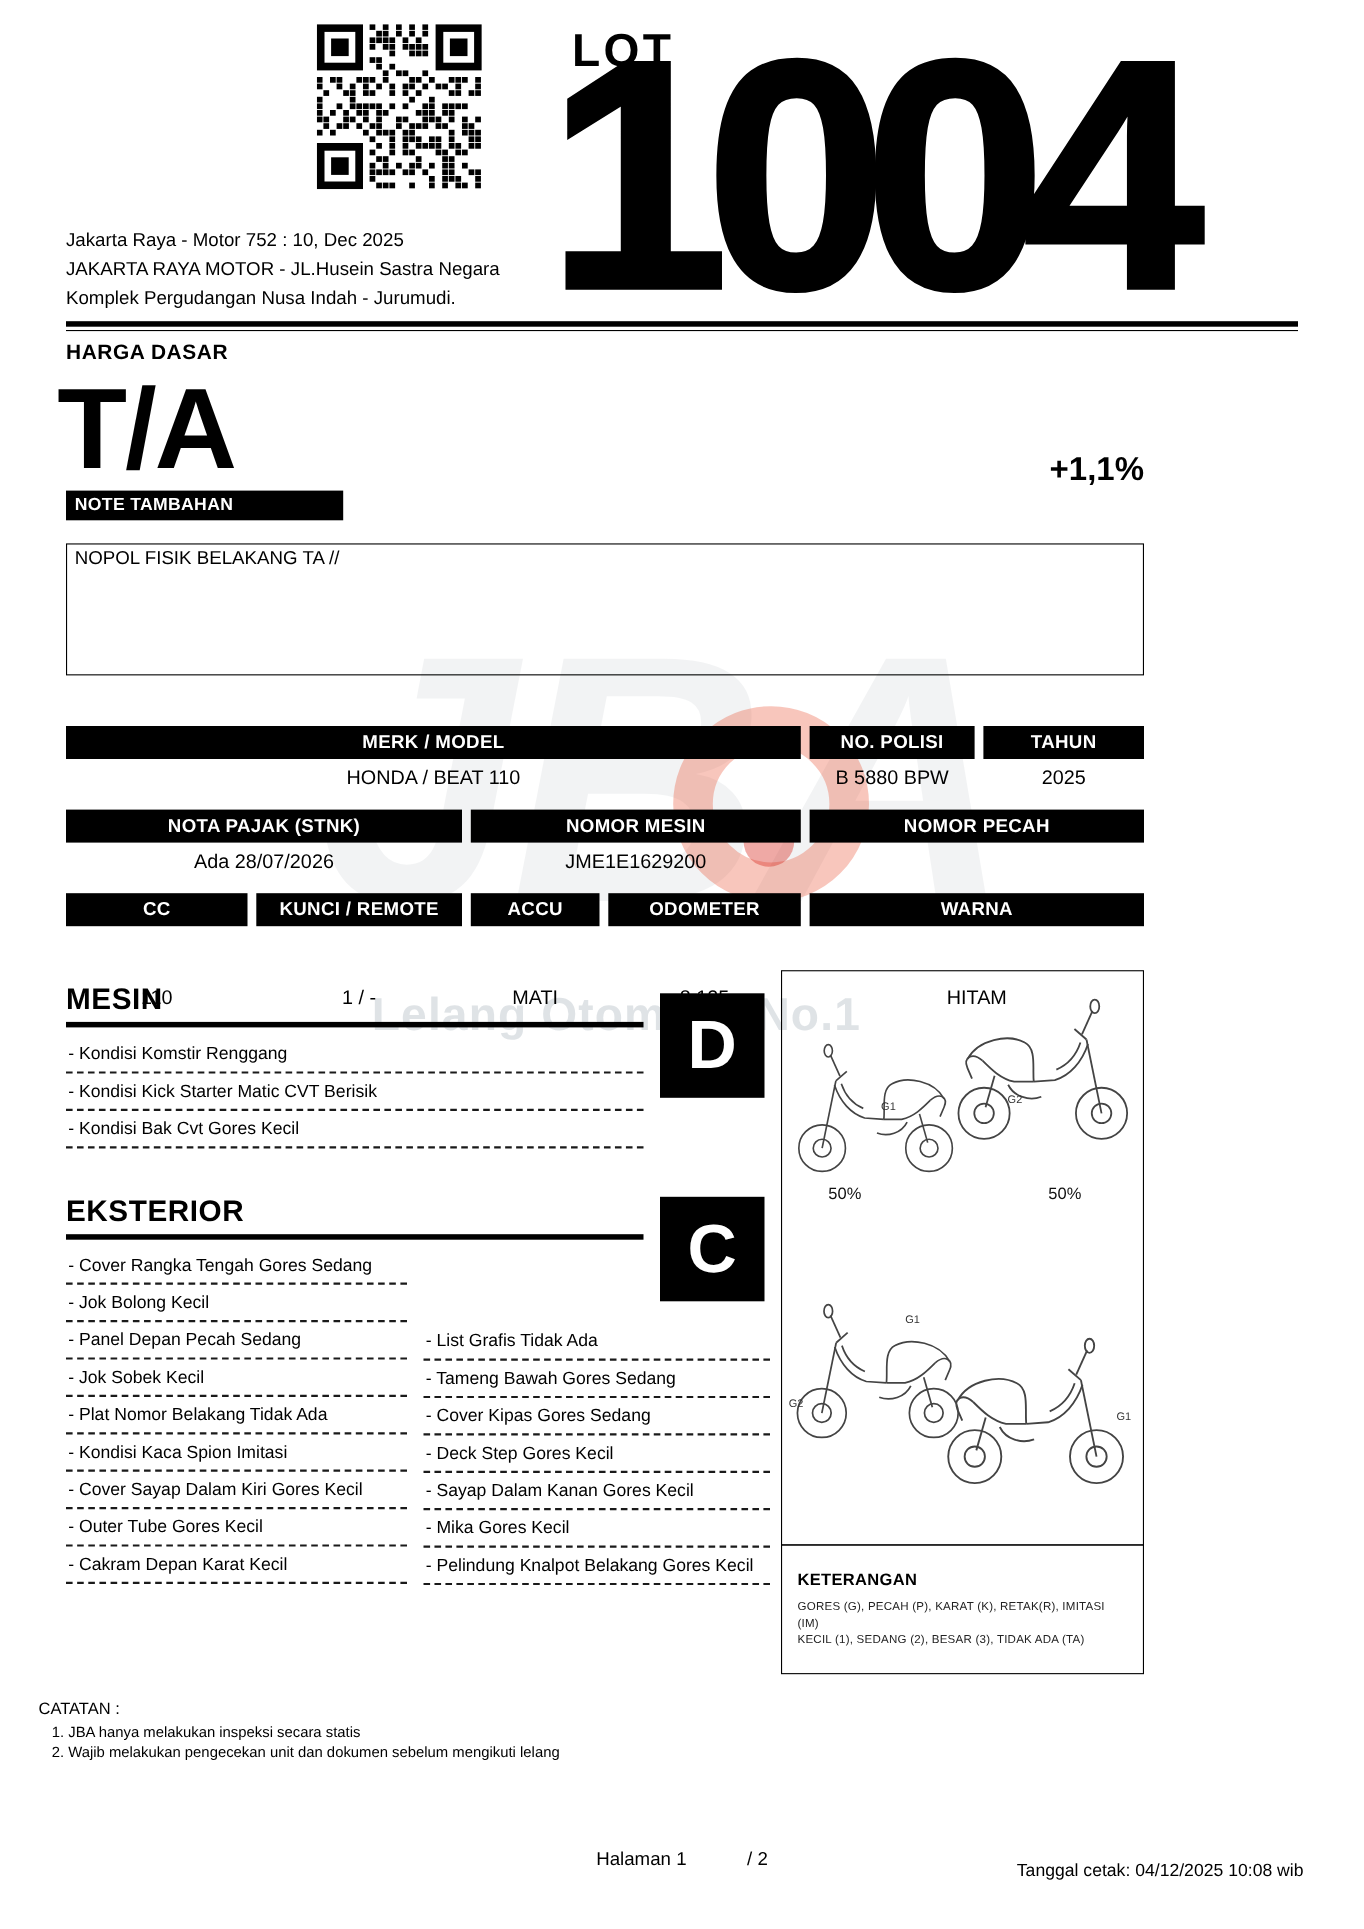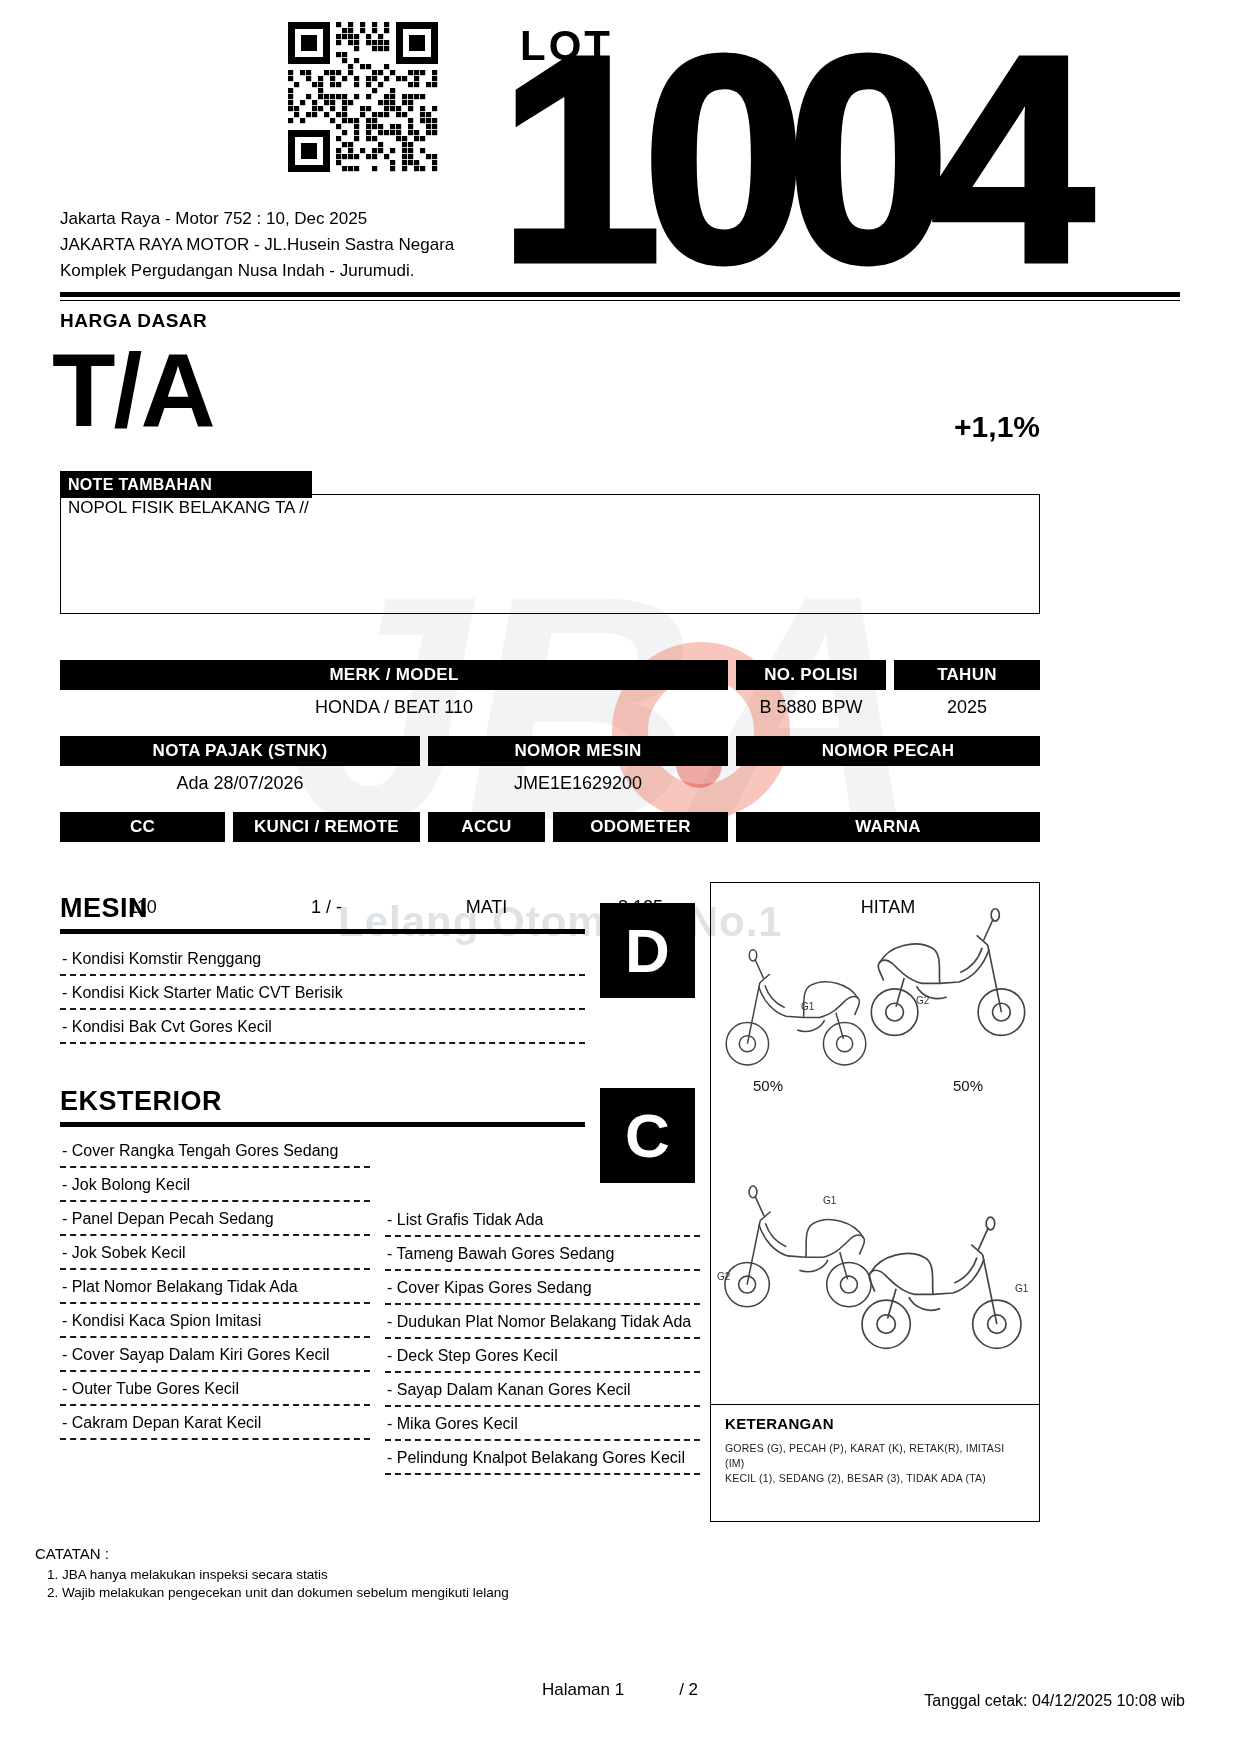--- a/index.html
+++ b/index.html
@@ -22,21 +22,21 @@
 .note-head{background:#000;color:#fff;font-weight:bold;font-size:16px;width:252px;height:27px;display:flex;align-items:center;padding-left:8px;letter-spacing:.3px}
 .note-box{width:980px;height:120px;border:1.5px solid #000;font-size:17px;padding:3px 7px}
 .specrow{left:60px;width:980px;display:flex;gap:8px}
 .bar{background:#000;color:#fff;font-weight:bold;font-size:17px;height:30px;display:flex;align-items:center;justify-content:center;letter-spacing:.3px}
 .val{font-size:18px;height:34px;display:flex;align-items:center;justify-content:center}
 .sec-title{font-size:27px;font-weight:bold;letter-spacing:.5px}
 .sec-rule{height:5px;background:#000;margin-top:5px}
 .defect{font-size:16px;line-height:20px;padding:7px 2px 5px 2px;border-bottom:2.5px dashed #1a1a1a;white-space:nowrap;overflow:hidden}
 .grade{width:95px;height:95px;background:#000;color:#fff;display:flex;align-items:center;justify-content:center;font-size:62px;font-weight:bold}
 .diagram-box{left:710px;top:882px;width:330px;height:523px;border:1.5px solid #000}
-.keterangan-box{left:710px;top:1404px;width:330px;height:118px;border:1.5px solid #000;padding:10px 14px}
+.keterangan-box{left:710px;top:1404px;width:330px;height:118px;border:1.5px solid #000;padding:23px 14px}
 .ket-title{font-size:15px;font-weight:bold;letter-spacing:.3px}
 .ket-line{font-size:10.5px;line-height:15px;color:#222;letter-spacing:.2px}
 .tire{position:absolute;font-size:15px;color:#111}
 .glabel{position:absolute;font-size:10px;color:#333}
 .bike{position:absolute}
 .catatan-label{font-size:15px}
 .catatan-item{font-size:13.5px;line-height:18px}
 .page-row{left:0;top:1680px;width:100%;display:flex;justify-content:center;gap:55px;font-size:17px}
 .print-info{right:55px;top:1692px;font-size:16px}
 </style>
@@ -286,21 +286,21 @@
   <div>JAKARTA RAYA MOTOR - JL.Husein Sastra Negara</div>
   <div>Komplek Pergudangan Nusa Indah - Jurumudi.</div>
 </div>
 
 <div class="fg divider" style="left:60px;top:292px;width:1120px"></div>
 
 <div class="fg harga-label" style="left:60px;top:310px">HARGA DASAR</div>
 <div class="fg harga-value" style="left:52px;top:338px">T/A</div>
 <div class="fg adjust" style="left:860px;top:410px">+1,1%</div>
 
-<div class="fg note-head" style="left:60px;top:471px">NOTE TAMBAHAN</div>
+<div class="fg note-head" style="left:60px;top:446px">NOTE TAMBAHAN</div>
 <div class="fg note-box" style="left:60px;top:494px">
   <span>NOPOL FISIK BELAKANG TA //</span>
 </div>
 
 <div class="fg specrow" style="top:660px">
   <div class="bar" style="width:668px">MERK / MODEL</div>
   <div class="bar" style="width:150px">NO. POLISI</div>
   <div class="bar" style="width:146px">TAHUN</div>
 </div>
 <div class="fg specrow" style="top:690px">
@@ -359,21 +359,20 @@
   <div class="defect">- Plat Nomor Belakang Tidak Ada</div>
   <div class="defect">- Kondisi Kaca Spion Imitasi</div>
   <div class="defect">- Cover Sayap Dalam Kiri Gores Kecil</div>
   <div class="defect">- Outer Tube Gores Kecil</div>
   <div class="defect">- Cakram Depan Karat Kecil</div>
 </div>
 <div class="fg" style="left:385px;top:1203px;width:315px">
   <div class="defect">- List Grafis Tidak Ada</div>
   <div class="defect">- Tameng Bawah Gores Sedang</div>
   <div class="defect">- Cover Kipas Gores Sedang</div>
-  <div class="defect">- Dudukan Plat Nomor Belakang Tidak Ada</div>
   <div class="defect">- Deck Step Gores Kecil</div>
   <div class="defect">- Sayap Dalam Kanan Gores Kecil</div>
   <div class="defect">- Mika Gores Kecil</div>
   <div class="defect">- Pelindung Knalpot Belakang Gores Kecil</div>
 </div>
 
 <div class="fg diagram-box">
   <svg class="bike" style="left:4px;top:56px;transform:scaleX(-1)" width="162" height="131" viewBox="0 0 260 210" xmlns:xlink="http://www.w3.org/1999/xlink">
     <g id="scooter-shape" fill="none" stroke="#444" stroke-width="2.4">
       <circle cx="52" cy="168" r="34"></circle>

